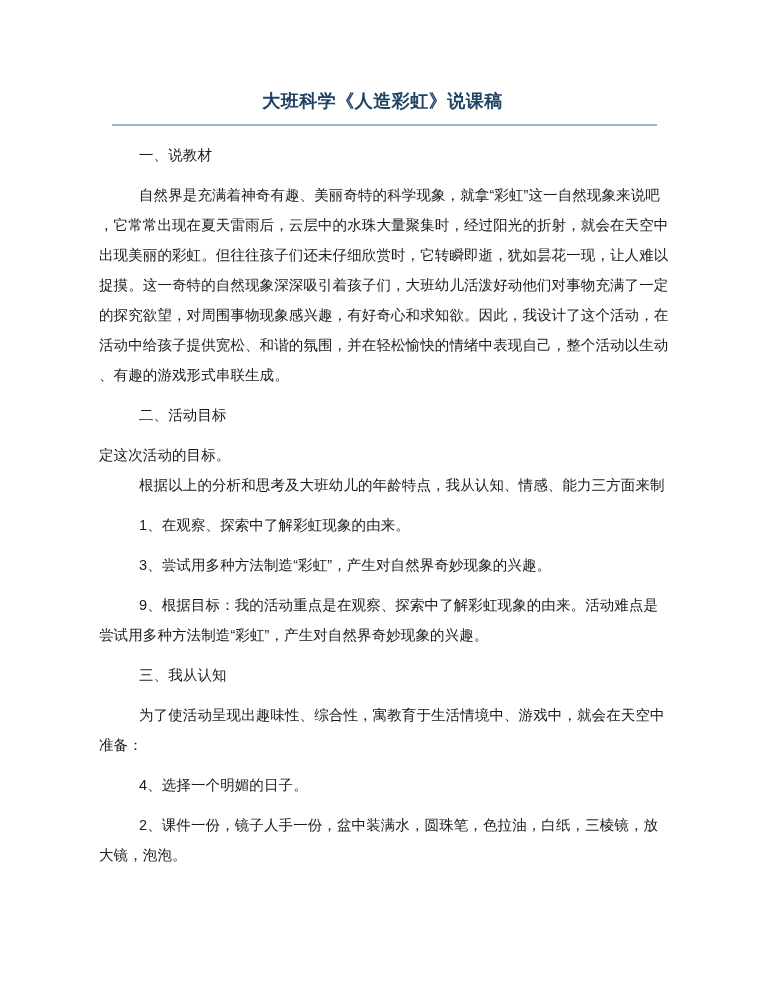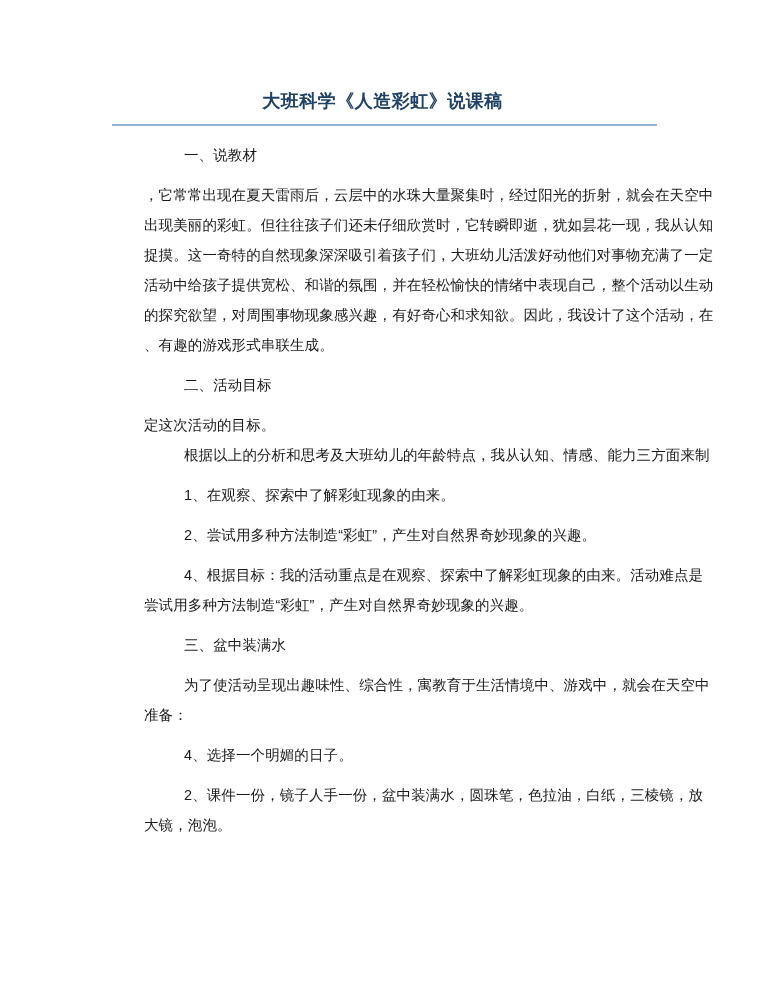--- a/index.html
+++ b/index.html
@@ -22,51 +22,52 @@
   }
   .line.first{padding-left:40px;}
 </style>
 </head>
 <body>
 
 <div class="page" style="background: rgb(255, 255, 255);">
   <div class="doc">
     <div class="doc-title" style="color: rgb(31, 66, 102);">大班科学《人造彩虹》说课稿</div>
     <div class="title-divider" style="background: rgb(149, 179, 215);"></div>
-    <div class="doc-content" style="color: rgb(26, 26, 26); margin-left: 45px;">
+    <div class="doc-content" style="color: rgb(26, 26, 26);">
         <div class="para section-heading">
           <div class="line first">一、说教材</div>
         </div>
         <div class="para body">
+          <div class="line first">自然界是充满着神奇有趣、美丽奇特的科学现象，就拿“彩虹”这一自然现象来说吧</div>
           <div class="line">，它常常出现在夏天雷雨后，云层中的水珠大量聚集时，经过阳光的折射，就会在天空中</div>
-          <div class="line">出现美丽的彩虹。但往往孩子们还未仔细欣赏时，它转瞬即逝，犹如昙花一现，我从认知</div>
+          <div class="line">出现美丽的彩虹。但往往孩子们还未仔细欣赏时，它转瞬即逝，犹如昙花一现，让人难以</div>
           <div class="line">捉摸。这一奇特的自然现象深深吸引着孩子们，大班幼儿活泼好动他们对事物充满了一定</div>
+          <div class="line">的探究欲望，对周围事物现象感兴趣，有好奇心和求知欲。因此，我设计了这个活动，在</div>
           <div class="line">活动中给孩子提供宽松、和谐的氛围，并在轻松愉快的情绪中表现自己，整个活动以生动</div>
-          <div class="line">的探究欲望，对周围事物现象感兴趣，有好奇心和求知欲。因此，我设计了这个活动，在</div>
           <div class="line">、有趣的游戏形式串联生成。</div>
         </div>
         <div class="para section-heading">
           <div class="line first">二、活动目标</div>
         </div>
         <div class="para body">
           <div class="line">定这次活动的目标。</div>
           <div class="line first">根据以上的分析和思考及大班幼儿的年龄特点，我从认知、情感、能力三方面来制</div>
         </div>
         <div class="para body">
           <div class="line first">1、在观察、探索中了解彩虹现象的由来。</div>
         </div>
         <div class="para body">
-          <div class="line first">2、尝试用多种方法制造“彩虹”，产生对自然界奇妙现象的兴趣。</div>
+          <div class="line first">3、尝试用多种方法制造“彩虹”，产生对自然界奇妙现象的兴趣。</div>
         </div>
         <div class="para body">
-          <div class="line first">4、根据目标：我的活动重点是在观察、探索中了解彩虹现象的由来。活动难点是</div>
+          <div class="line first">9、根据目标：我的活动重点是在观察、探索中了解彩虹现象的由来。活动难点是</div>
           <div class="line">尝试用多种方法制造“彩虹”，产生对自然界奇妙现象的兴趣。</div>
         </div>
         <div class="para section-heading">
-          <div class="line first">三、盆中装满水</div>
+          <div class="line first">三、我从认知</div>
         </div>
         <div class="para body">
           <div class="line first">为了使活动呈现出趣味性、综合性，寓教育于生活情境中、游戏中，就会在天空中</div>
           <div class="line">准备：</div>
         </div>
         <div class="para body">
           <div class="line first">4、选择一个明媚的日子。</div>
         </div>
         <div class="para body">
           <div class="line first">2、课件一份，镜子人手一份，盆中装满水，圆珠笔，色拉油，白纸，三棱镜，放</div>

